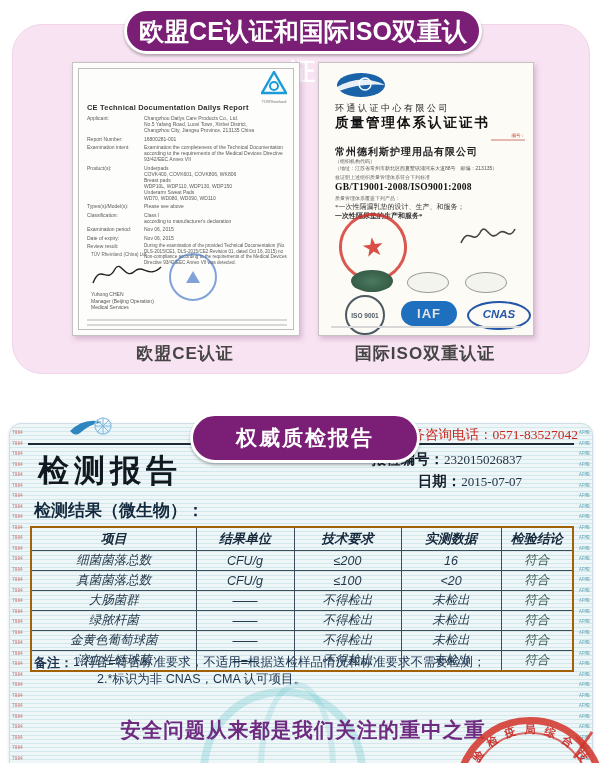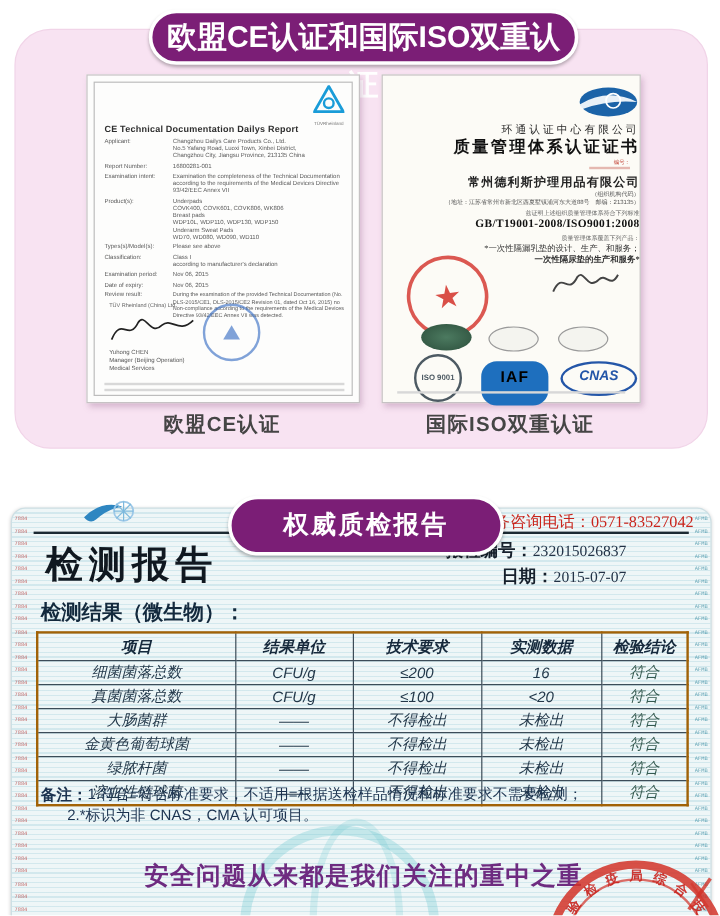--- a/index.html
+++ b/index.html
@@ -32,21 +32,21 @@
   .ce-signature{position:absolute;left:18px;top:196px;}
   .ce-stamp{position:absolute;left:96px;top:190px;width:44px;height:44px;border:2px solid rgba(58,111,196,.75);
             border-radius:50%;opacity:.85;display:flex;align-items:center;justify-content:center;}
   .ce-stamp-tri{width:0;height:0;border-left:7px solid transparent;border-right:7px solid transparent;
                 border-bottom:12px solid rgba(58,111,196,.75);}
   .ce-signer{position:absolute;left:18px;top:228px;font-size:5px;color:#555;line-height:6.5px;white-space:pre-line;}
   .decor-bar{background:#d8d8d8;height:2px;}
   .ce-footer1{position:absolute;left:14px;right:12px;bottom:14px;}
   .ce-footer2{position:absolute;left:14px;right:12px;bottom:9px;}
 
-  .iso-center{position:absolute;left:16px;right:0;text-align:right;}
+  .iso-center{position:absolute;left:16px;right:0;text-align:left;}
   .serif{font-family:"Liberation Serif","DejaVu Serif",serif;}
   .iso-org{top:39px;font-size:9px;letter-spacing:2.5px;color:#2a2a2a;}
   .iso-title{top:51px;font-size:13.5px;font-weight:bold;letter-spacing:2px;color:#111;}
   .iso-no{position:absolute;right:8px;top:70px;font-size:4.5px;color:#c0392b;}
   .iso-no-bar{position:absolute;right:8px;top:76px;width:34px;height:2px;background:#e5b8b0;}
   .iso-company{top:82px;font-size:10px;font-weight:bold;color:#222;letter-spacing:1px;}
   .iso-sub{top:95px;font-size:5px;color:#555;}
   .iso-addr{top:102px;font-size:5px;color:#555;}
   .iso-certify{top:111px;font-size:5px;color:#666;}
   .iso-standard{top:119px;font-size:9.5px;font-weight:bold;color:#111;letter-spacing:.3px;}
@@ -56,22 +56,22 @@
   .iso-star-stamp{position:absolute;left:20px;top:150px;width:62px;height:62px;border:3px solid rgba(210,48,40,.8);
                   border-radius:50%;display:flex;align-items:center;justify-content:center;transform:rotate(-8deg);}
   .iso-star{color:rgba(210,48,40,.85);font-size:26px;line-height:1;}
   .iso-sign{position:absolute;right:16px;top:160px;}
   .oval{position:absolute;border-radius:50%;}
   .oval-dark{left:32px;top:207px;width:42px;height:22px;background:radial-gradient(#4c7a60,#2c4f3c);}
   .oval-light{width:40px;height:19px;border:1px solid #9a9a9a;background:#f4f4ef;}
   .seal-iso{position:absolute;left:26px;top:232px;width:36px;height:36px;border:2px solid #4d5a63;border-radius:50%;
             display:flex;align-items:center;justify-content:center;text-align:center;
             font-size:6.5px;font-weight:bold;color:#4d5a63;line-height:7px;}
-  .seal-iaf{position:absolute;left:82px;top:238px;width:56px;height:37px;background:#1e6fbe;border-radius:13px;
-            color:#000000;font-weight:bold;font-size:13px;text-align:center;line-height:25px;letter-spacing:1px;}
+  .seal-iaf{position:absolute;left:82px;top:238px;width:56px;height:25px;background:#1e6fbe;border-radius:13px;
+            color:#e5e5e5;font-weight:bold;font-size:13px;text-align:center;line-height:25px;letter-spacing:1px;}
   .seal-cnas{position:absolute;left:148px;top:238px;width:60px;height:25px;border:2px solid #2456a8;border-radius:50%;
              color:#2456a8;font-weight:bold;font-style:italic;font-size:11.5px;text-align:center;line-height:22px;}
   .iso-footer{position:absolute;left:12px;right:12px;bottom:7px;}
 
   .caption{top:342px;font-size:17px;color:#454545;text-align:center;font-weight:bold;letter-spacing:1px;}
   .caption-left{left:72px;width:226px;}
   .caption-right{left:318px;width:214px;}
 
   
   .report-paper{left:9px;top:423px;width:582px;height:340px;border-radius:12px 12px 0 0;
@@ -93,21 +93,21 @@
   .results-heading{left:34px;top:499px;font-size:17px;font-weight:bold;color:#13293d;z-index:7;}
   #qc-table{position:absolute;left:30px;top:526px;width:542px;border-collapse:collapse;z-index:7;
             border:2px solid #a16207;table-layout:fixed;font-style:italic;}
   #qc-table th{border:1px solid #3c4c58;font-size:13px;height:20px;color:#16293c;font-weight:bold;text-align:center;}
   #qc-table td{border:1px solid #3c4c58;font-size:12.5px;height:17px;color:#23384a;text-align:center;}
   #qc-table td:last-child{color:#355a50;}
   .notes{left:34px;top:654px;z-index:7;color:#1c3350;line-height:17px;}
   .notes .row1{display:flex;}
   .notes .lbl{font-size:13px;font-weight:bold;flex:none;}
   .notes .txt{font-size:12.5px;}
-  .notes .row2{margin-left:22px;font-size:12.5px;}
+  .notes .row2{margin-left:63px;font-size:12.5px;}
   .slogan{left:98px;top:716px;width:410px;text-align:center;font-size:20.5px;font-weight:bold;
           color:#6e2b80;letter-spacing:1px;z-index:8;}
   .watermark-ring{left:200px;top:688px;width:150px;height:150px;border:8px solid rgba(100,195,205,.30);border-radius:50%;z-index:2;}
   .watermark-ellipse{left:258px;top:682px;width:66px;height:160px;border:6px solid rgba(100,195,205,.22);border-radius:50%;z-index:2;}
   .stamp{left:455px;top:717px;width:150px;height:150px;z-index:9;}
   .stamp-outer{position:absolute;inset:0;border:7px solid rgba(210,50,40,.85);border-radius:50%;}
   .stamp-inner{position:absolute;inset:15px;border:2px solid rgba(210,50,40,.7);border-radius:50%;}
   .stamp-arc{position:absolute;inset:0;font-size:11px;font-weight:bold;color:rgba(200,35,30,.9);}
   .stamp-arc span{position:absolute;left:69px;top:69px;width:12px;text-align:center;}
   .red-check{right:4px;top:730px;z-index:9;}
@@ -298,28 +298,28 @@
           <td>符合</td>
     </tr>
     <tr>
       <td>大肠菌群</td>
           <td>——</td>
           <td>不得检出</td>
           <td>未检出</td>
           <td>符合</td>
     </tr>
     <tr>
-      <td>金黄色葡萄球菌</td>
+      <td>绿脓杆菌</td>
           <td>——</td>
           <td>不得检出</td>
           <td>未检出</td>
           <td>符合</td>
     </tr>
     <tr>
-      <td>绿脓杆菌</td>
+      <td>金黄色葡萄球菌</td>
           <td>——</td>
           <td>不得检出</td>
           <td>未检出</td>
           <td>符合</td>
     </tr>
     <tr>
       <td>溶血性链球菌</td>
           <td>——</td>
           <td>不得检出</td>
           <td>未检出</td>

